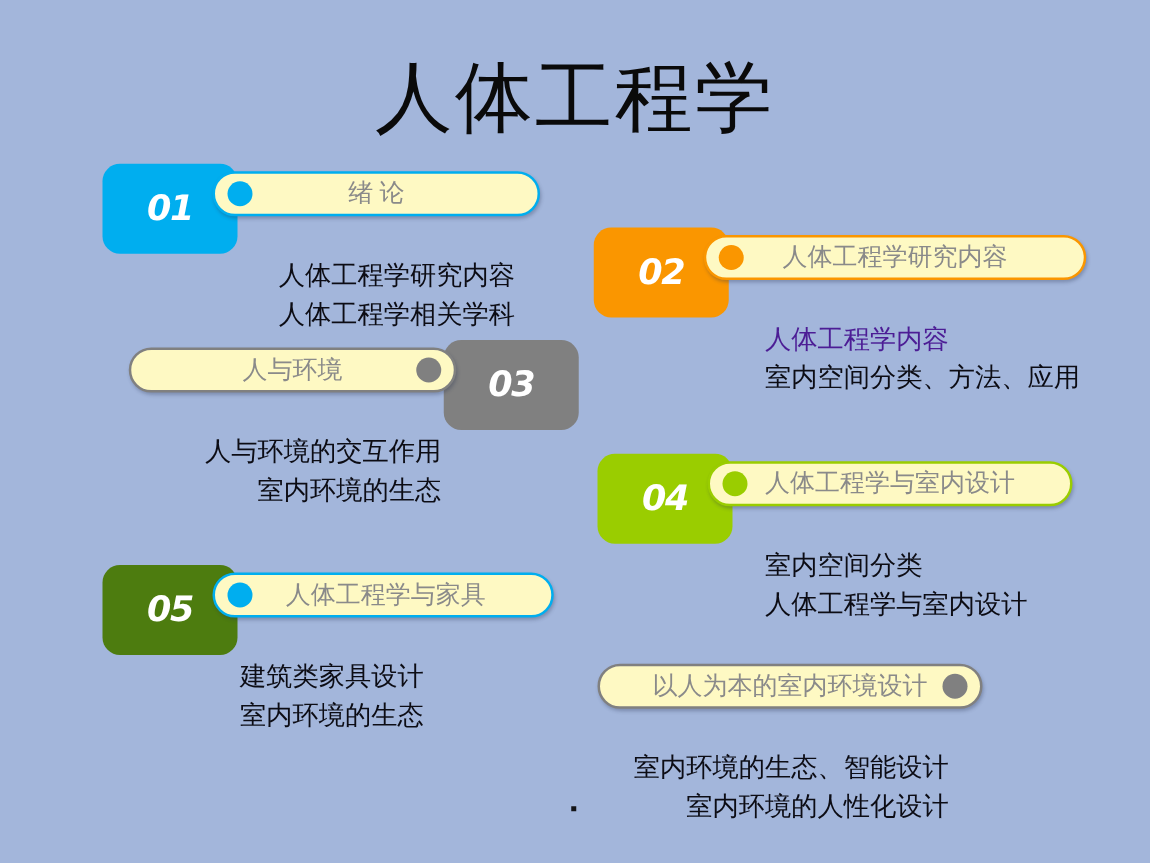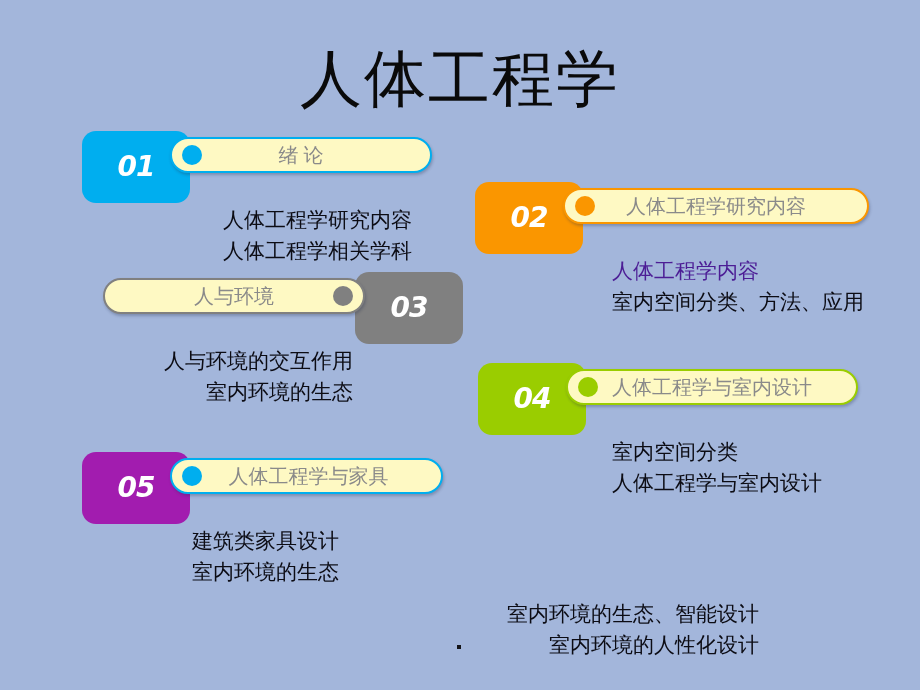--- a/index.html
+++ b/index.html
@@ -239,36 +239,40 @@
       </div>
     </div>
     <div class="sublines">
       <div style="color: rgb(12, 12, 20);">室内空间分类</div>
       <div style="color: rgb(12, 12, 20);">人体工程学与室内设计</div>
     </div>
   </div>
 
   <div class="item" id="item-05">
     <div class="item-row">
-      <div class="badge" style="background: #a21caf;">
+      <div class="badge" style="background: #4d7c0f;">
         <div class="badge-num" style="color: rgb(255, 255, 255);">05</div>
       </div>
       <div class="pill" style="border-color: rgb(0, 174, 239);">
         <div class="pill-dot" style="background: rgb(0, 174, 239);"></div>
         <div class="pill-label" style="color: rgb(138, 138, 138);">人体工程学与家具</div>
       </div>
     </div>
     <div class="sublines">
       <div style="color: rgb(12, 12, 20);">建筑类家具设计</div>
       <div style="color: rgb(12, 12, 20);">室内环境的生态</div>
     </div>
   </div>
 
   <div class="item" id="item-06">
     <div class="item-row">
+      <div class="pill" style="border-color: rgb(128, 128, 128);">
+        <div class="pill-dot" style="background: rgb(128, 128, 128);"></div>
+        <div class="pill-label" style="color: rgb(138, 138, 138);">以人为本的室内环境设计</div>
+      </div>
     </div>
     <div class="sublines">
       <div style="color: rgb(12, 12, 20);">室内环境的生态、智能设计</div>
       <div style="color: rgb(12, 12, 20);">室内环境的人性化设计</div>
     </div>
   </div>
 
   <div id="bottom-dot"></div>
 
 </div>

